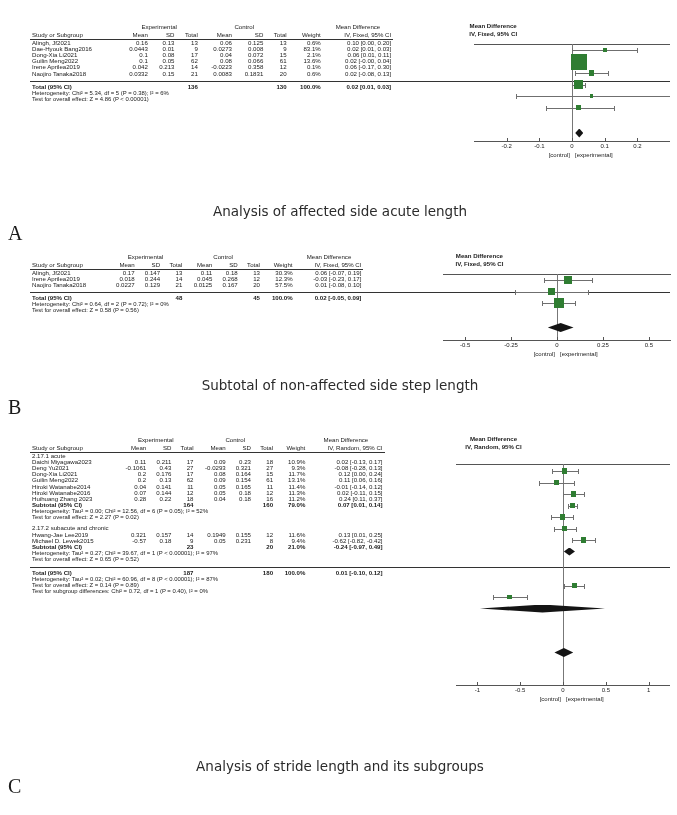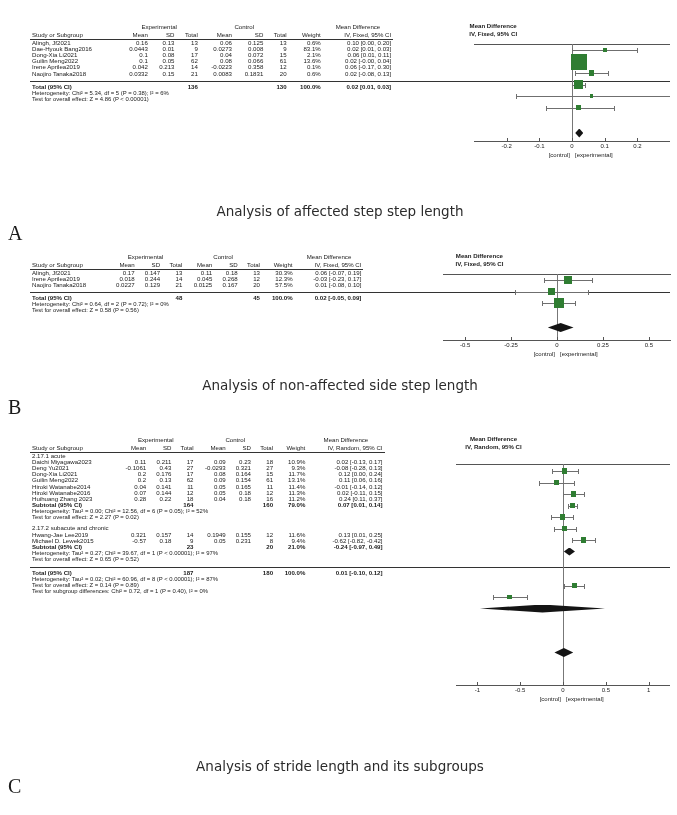--- a/index.html
+++ b/index.html
@@ -233,21 +233,21 @@
       <div class="tick" style="left: 98px; top: 100px;"></div>
       <div class="ticklabel" style="left: 84px; top: 105px; width: 28px;">0</div>
       <div class="tick" style="left: 130.667px; top: 100px;"></div>
       <div class="ticklabel" style="left: 116.667px; top: 105px; width: 28px;">0.1</div>
       <div class="tick" style="left: 163.333px; top: 100px;"></div>
       <div class="ticklabel" style="left: 149.333px; top: 105px; width: 28px;">0.2</div>
       <div class="axlabel" style="left: 52px; top: 114px; width: 44px; text-align: right;">[control]</div>
       <div class="axlabel" style="left: 101px; top: 114px; width: 60px; text-align: left;">[experimental]</div>
     </div>
 </div>
-<div class="caption" style="position:absolute; left:110px; top:203px; width:460px;">Analysis of affected step step length</div>
+<div class="caption" style="position:absolute; left:110px; top:203px; width:460px;">Analysis of affected side acute length</div>
 <div class="panel-letter" style="position:absolute; left:8px; top:222px;">A</div>
 
 <div class="panel" style="position:absolute; left:0; top:250px; width:677px; height:115px;">
   <div style="position:absolute; left:30px; top:2px; width:640px;">
     <table class="forest">
       <tbody>
           <tr>
         <td></td>
         <td class="grp-hdr" colspan="3">Experimental</td>
         <td class="grp-hdr" colspan="3">Control</td>
@@ -359,21 +359,21 @@
       <div class="tick" style="left: 114px; top: 69px;"></div>
       <div class="ticklabel" style="left: 100px; top: 74px; width: 28px;">0</div>
       <div class="tick" style="left: 159.968px; top: 69px;"></div>
       <div class="ticklabel" style="left: 145.968px; top: 74px; width: 28px;">0.25</div>
       <div class="tick" style="left: 205.935px; top: 69px;"></div>
       <div class="ticklabel" style="left: 191.935px; top: 74px; width: 28px;">0.5</div>
       <div class="axlabel" style="left: 68px; top: 83px; width: 44px; text-align: right;">[control]</div>
       <div class="axlabel" style="left: 117px; top: 83px; width: 60px; text-align: left;">[experimental]</div>
     </div>
 </div>
-<div class="caption" style="position:absolute; left:110px; top:377px; width:460px;">Analysis of non-affected side step length</div>
+<div class="caption" style="position:absolute; left:110px; top:377px; width:460px;">Subtotal of non-affected side step length</div>
 <div class="panel-letter" style="position:absolute; left:8px; top:396px;">B</div>
 
 <div class="panel" style="position:absolute; left:0; top:432px; width:677px; height:320px;">
   <div style="position:absolute; left:30px; top:3px; width:640px;">
     <table class="forest">
       <tbody>
           <tr>
         <td></td>
         <td class="grp-hdr" colspan="3">Experimental</td>
         <td class="grp-hdr" colspan="3">Control</td>

